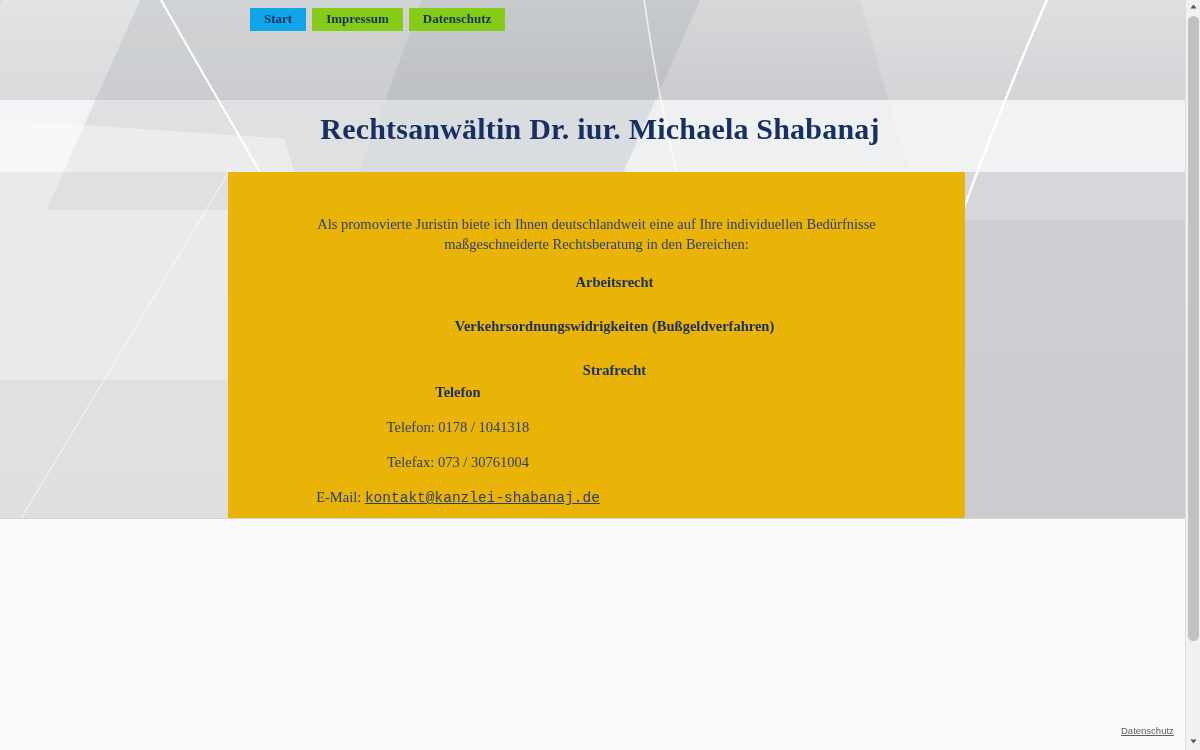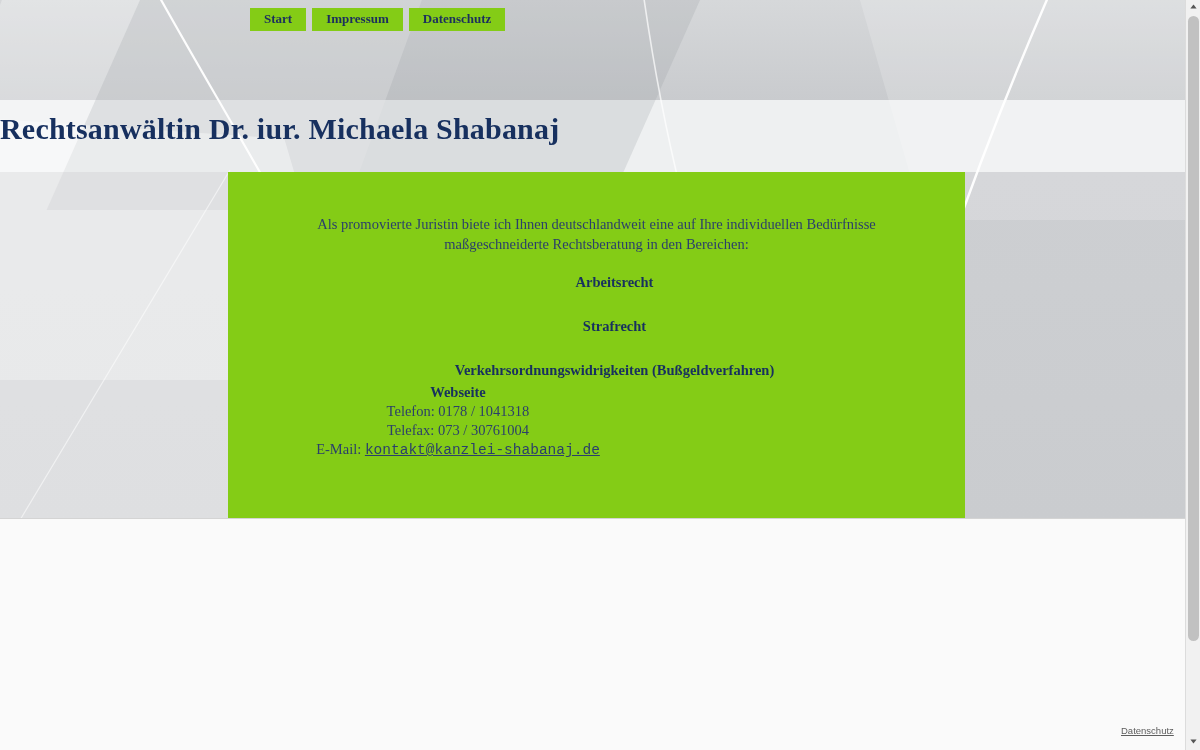--- a/index.html
+++ b/index.html
@@ -98,44 +98,44 @@
     font-weight: bold;
     font-size: 13px;
     padding: 4px 14px 5px 14px;
     line-height: 1.1;
     text-align: center;
     border: none;
     cursor: pointer;
     white-space: nowrap;
   }
   .nav-item.active {
-    background: #84cc16;
+    background: #0ea5e9;
   }
 
   
   .page-title {
     position: absolute;
     left: 0; top: 112px;
     width: 1200px;
-    text-align: left;
+    text-align: center;
     font-family: "Liberation Serif", serif;
     font-weight: bold;
     font-size: 30px;
     color: #17305f;
     letter-spacing: 0.2px;
     z-index: 20;
   }
 
   
   .content-panel {
     position: absolute;
     left: 228px; top: 172px;
     width: 737px;
     height: 578px;
-    background: #84cc16;
+    background: #eab308;
     z-index: 15;
     overflow: hidden;
   }
 
   .intro {
     margin: 42px 50px 0 50px;
     text-align: center;
     font-family: "Liberation Serif", serif;
     font-size: 14.5px;
     color: #2b3f6b;
@@ -166,21 +166,21 @@
     width: 460px;
     text-align: center;
   }
   .contact-title {
     font-family: "Liberation Serif", serif;
     font-weight: bold;
     font-size: 14.5px;
     color: #17305f;
   }
   .contact-line {
-    margin-top: 2px;
+    margin-top: 18px;
     font-family: "Liberation Serif", serif;
     font-size: 14.5px;
     color: #2b3f6b;
   }
   .contact-line a {
     color: #2b3f6b;
     text-decoration: underline;
     font-family: Liberation Mono, monospace;
   }
 
@@ -402,27 +402,27 @@
     <button class="nav-item">Datenschutz</button>
   </div>
 
   <div class="page-title">Rechtsanwältin Dr. iur. Michaela Shabanaj</div>
 
   <div class="content-panel">
 
     <div class="intro">Als promovierte Juristin biete ich Ihnen deutschlandweit eine auf Ihre individuellen Bedürfnisse maßgeschneiderte Rechtsberatung in den Bereichen:</div>
 
     <div class="practice p1">Arbeitsrecht</div>
+    <div class="practice p2">Verkehrsordnungswidrigkeiten (Bußgeldverfahren)</div>
     <div class="practice p3">Strafrecht</div>
-    <div class="practice p2">Verkehrsordnungswidrigkeiten (Bußgeldverfahren)</div>
 
     <div class="lower-grid">
 
       <div class="contact-col">
-        <div class="contact-title">Webseite</div>
+        <div class="contact-title">Telefon</div>
         <div class="contact-line">Telefon: 0178 / 1041318</div>
         <div class="contact-line">Telefax: 073 / 30761004</div>
         <div class="contact-line"><span>E-Mail: </span><a href="#">kontakt@kanzlei-shabanaj.de</a></div>
       </div>
 
       <div class="ext-card">
         <div class="ext-title">Externe Inhalte</div>
         <div class="ext-body"><span>Die an dieser Stelle vorgesehenen Inhalte können aufgrund Ihrer aktuellen </span><a href="#">Cookie-Einstellungen</a><span> nicht angezeigt werden.</span></div>
         <div class="ext-toggle-row">
           <div class="switch">

